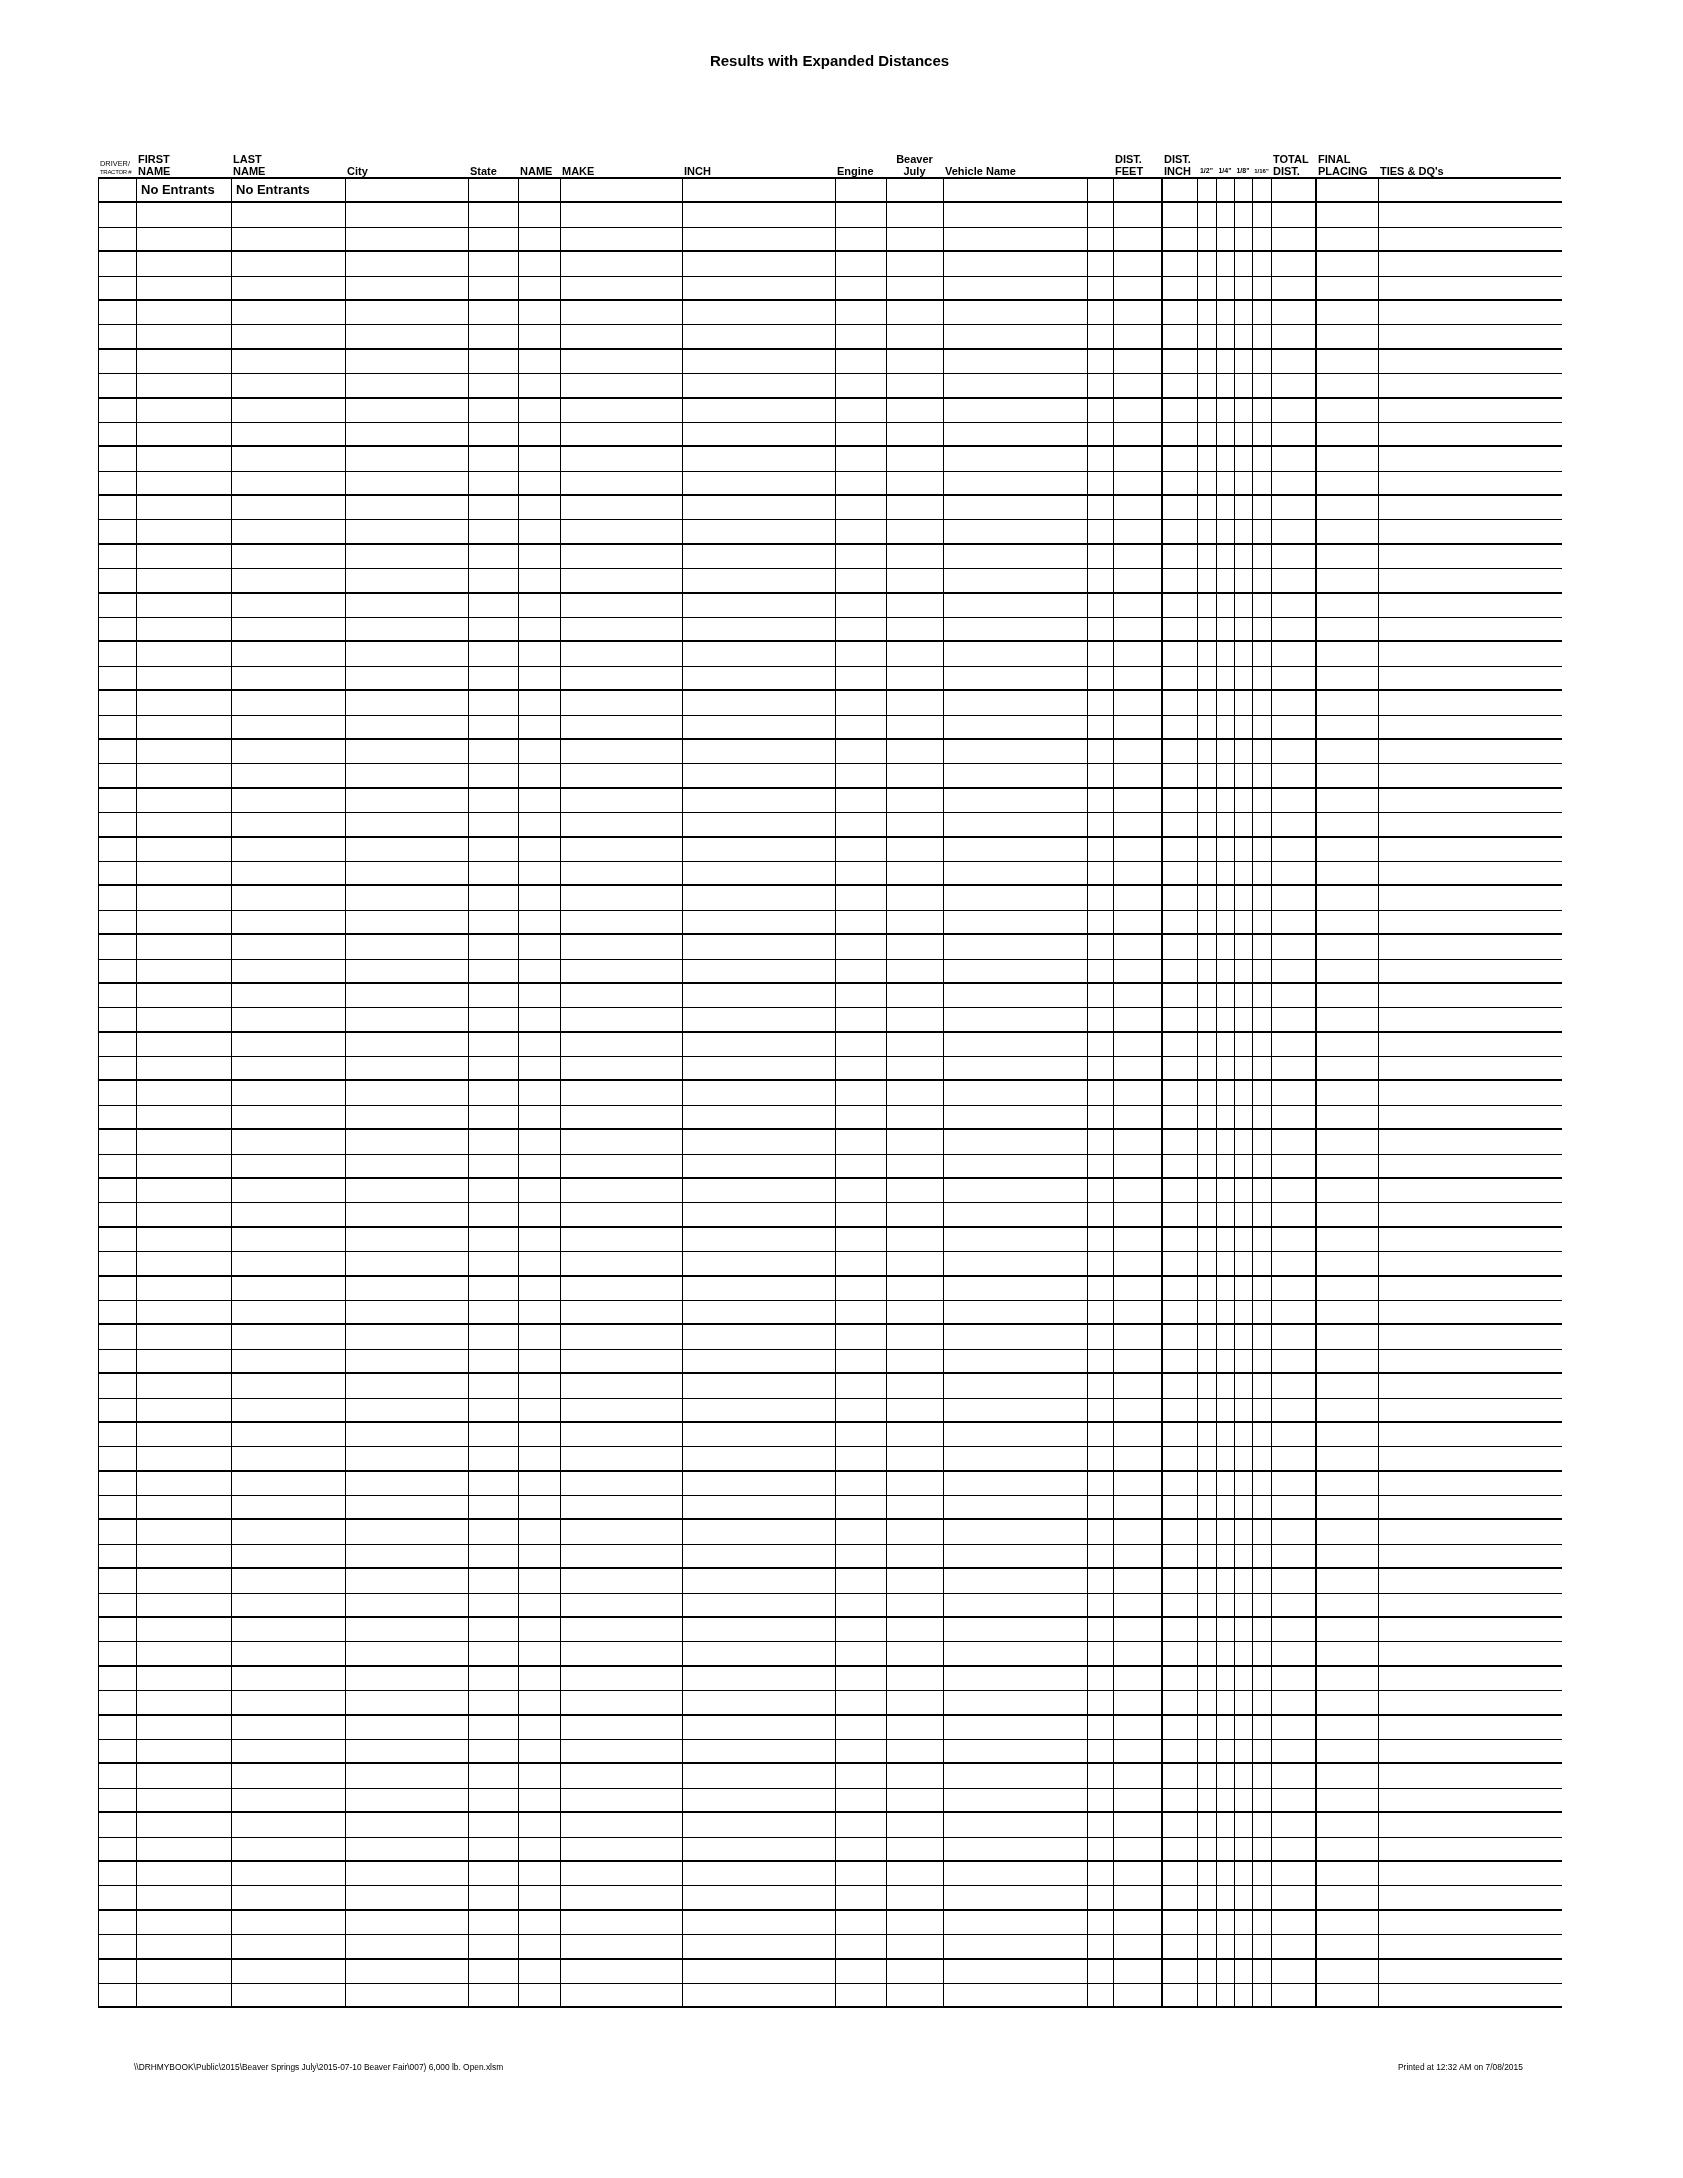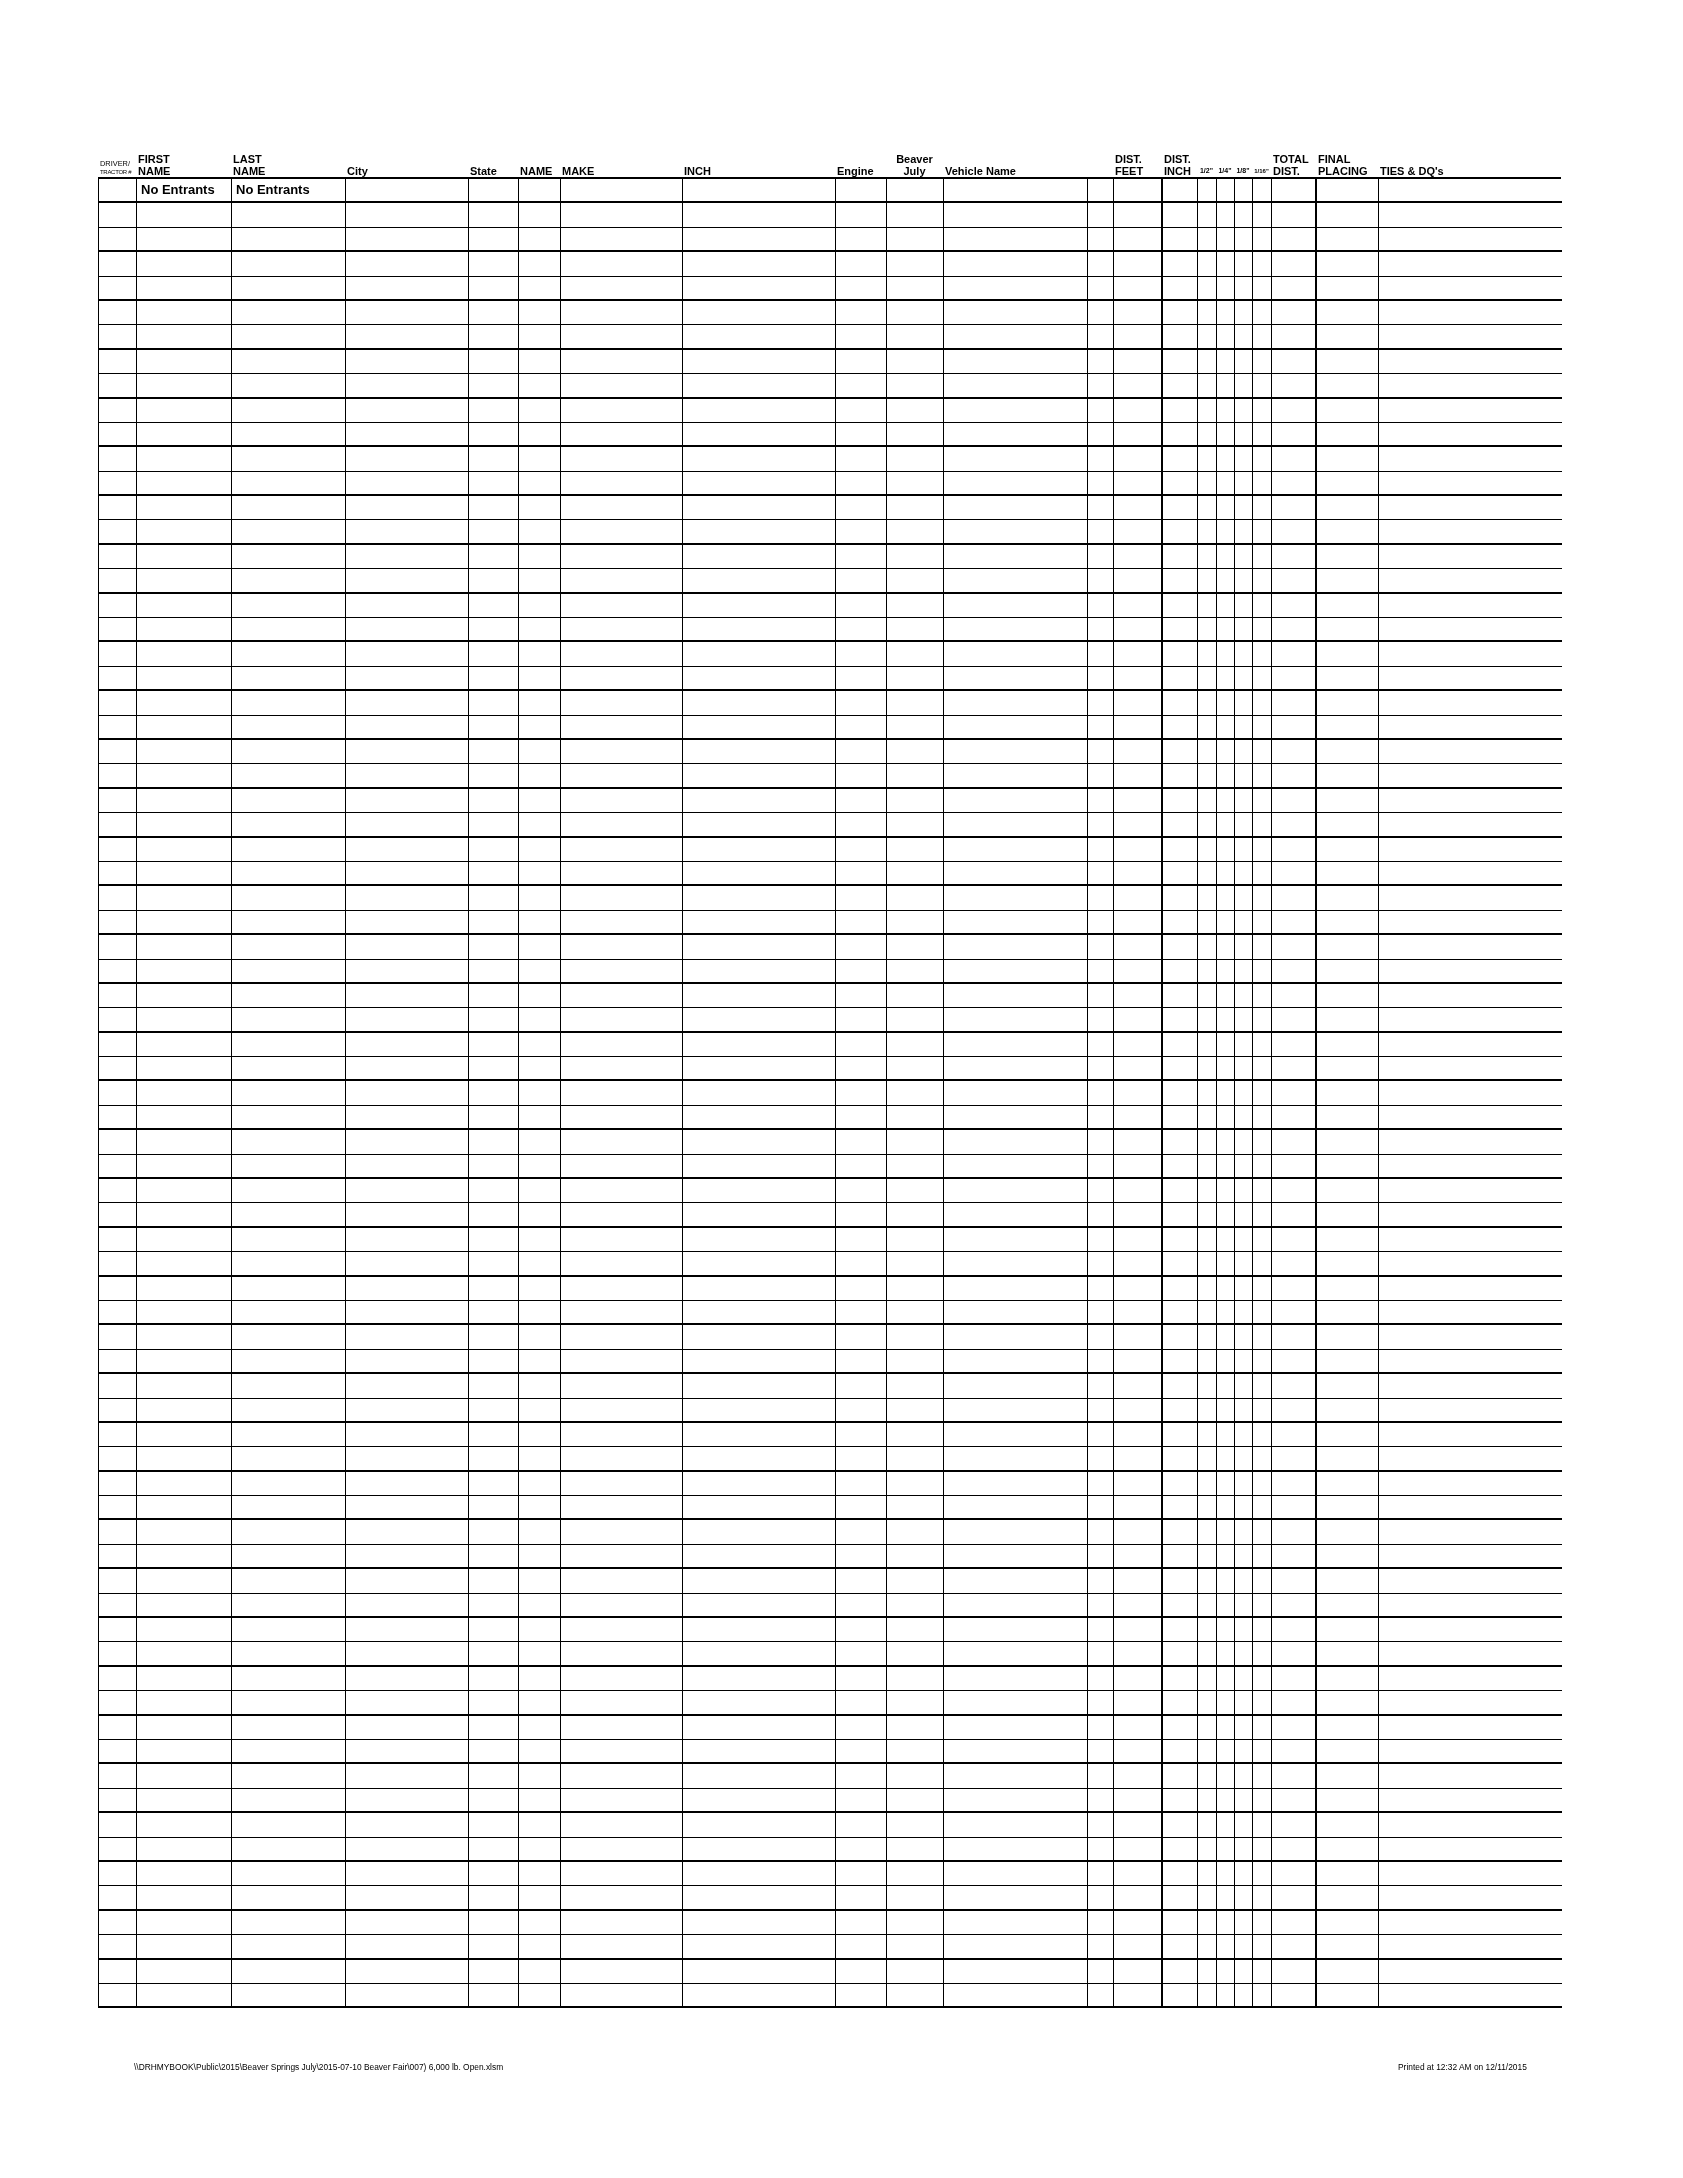--- a/index.html
+++ b/index.html
@@ -39,20 +39,21 @@
   .cell.thick{border-right-width:2px;}
   .cell.last{border-right:none;}
   .entry-text{font-weight:bold;font-size:13px;padding:3px 0 0 4px;}
   .footer-left{position:absolute;left:134px;top:2062px;font-size:8.4px;}
   .footer-right{position:absolute;left:1398px;top:2062px;font-size:8.4px;}
 </style>
 </head>
 <body>
 
 <div class="title-wrap">
+  <div>Results with Expanded Distances</div>
 </div>
 
 <div class="sheet">
   <div class="hdr-row" id="hdr-row">
       <div class="hdr-cell hdr-entry-number" style="width: 38px;">
         <span class="hl hl1">DRIVER/</span>
         <span class="hl hl2">TRACTOR #</span>
       </div>
       <div class="hdr-cell hdr-first-name" style="width: 95px;">
         <span class="hl hl1">FIRST</span>
@@ -1845,14 +1846,14 @@
         <div class="cell" style="width: 18px;"></div>
         <div class="cell" style="width: 19px;"></div>
         <div class="cell thick" style="width: 45px;"></div>
         <div class="cell" style="width: 62px;"></div>
         <div class="cell last" style="width: 185px;"></div>
       </div>
     </div>
 </div>
 
 <div class="footer-left">\\DRHMYBOOK\Public\2015\Beaver Springs July\2015-07-10 Beaver Fair\007) 6,000 lb. Open.xlsm</div>
-<div class="footer-right">Printed at 12:32 AM on 12/11/2015</div>
+<div class="footer-right">Printed at 12:32 AM on 7/08/2015</div>
 
 
 </body></html>

